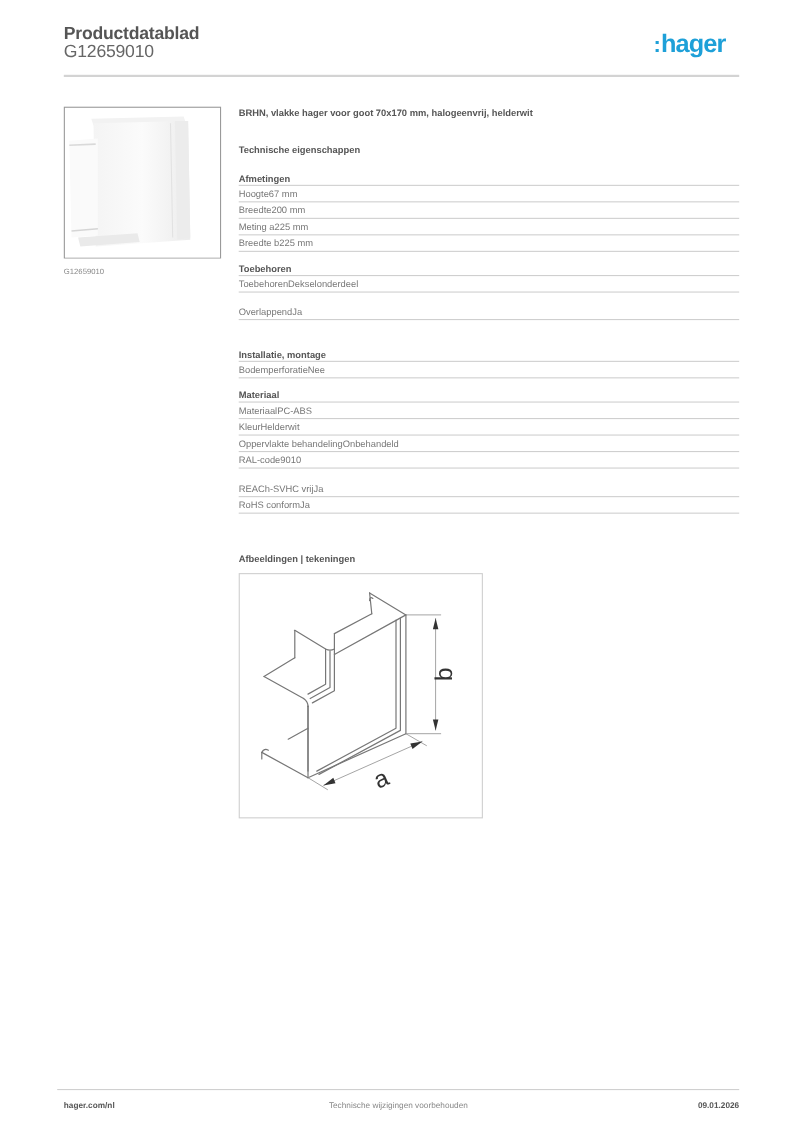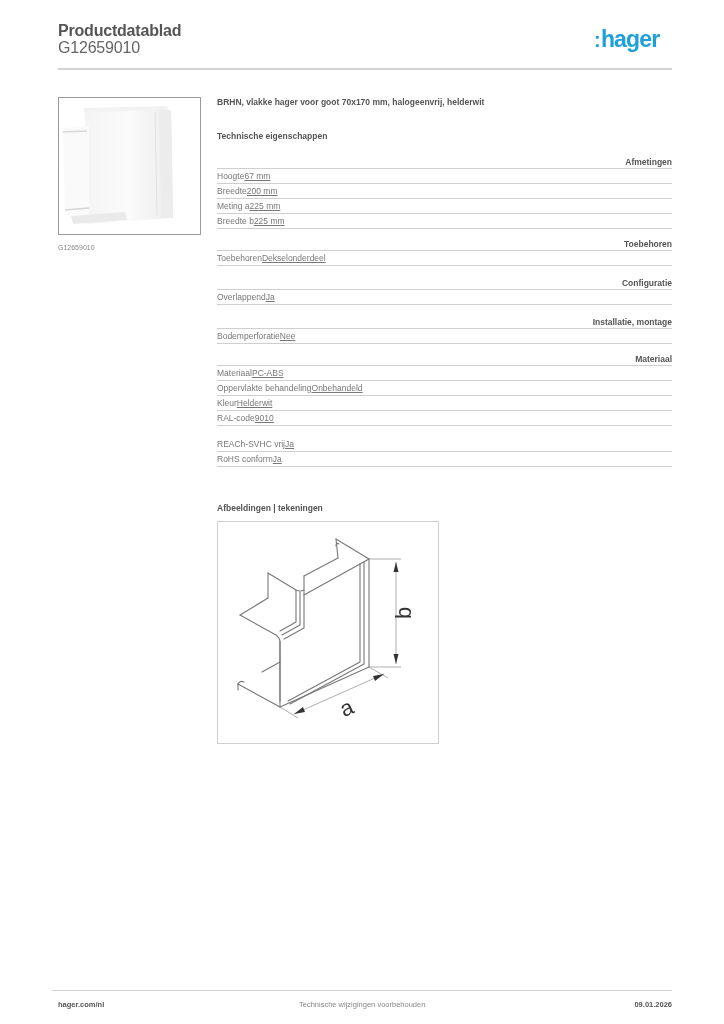--- a/index.html
+++ b/index.html
@@ -12,23 +12,23 @@
     .logo .colon { font-size: 20px; margin-right: 1px; }
     .header-rule { position: absolute; left: 58px; top: 68px; width: 614px; height: 2px; background: #d3d3d3; }
 
     .product-photo { position: absolute; left: 58px; top: 97px; width: 143px; height: 138px; border: 1px solid #9a9a9a; background: #fff; overflow: hidden; }
     .photo-caption { position: absolute; left: 58px; top: 244px; font-size: 7px; color: #888; }
 
     .desc { position: absolute; left: 217px; top: 97px; font-size: 8.5px; font-weight: bold; color: #555; }
     .section-heading { position: absolute; left: 217px; top: 131px; font-size: 8.5px; font-weight: bold; color: #555; }
 
     .spec-table { position: absolute; left: 217px; width: 455px; }
-    .group-title { font-size: 8.5px; font-weight: bold; color: #555; height: 14px; line-height: 14px; border-bottom: 1px solid #cfcfcf; text-align: right; }
+    .group-title { font-size: 8.5px; font-weight: bold; color: #555; height: 14px; line-height: 14px; border-bottom: 1px solid #cfcfcf; }
     .row { display: flex; font-size: 8.5px; color: #777; height: 15px; line-height: 15px; border-bottom: 1px solid #cfcfcf; }
-    .row .val { text-align: right; text-decoration: underline; }
+    .row .val { text-align: right; }
 
     .drawings-title { position: absolute; left: 217px; top: 503px; font-size: 8.5px; font-weight: bold; color: #555; }
     .drawing-frame { position: absolute; left: 217px; top: 521px; width: 222px; height: 223px; border: 1px solid #cfcfcf; background: #fff; }
 
     .footer-rule { position: absolute; left: 52px; top: 990px; width: 620px; height: 1px; background: #d0d0d0; }
     .footer-left { position: absolute; left: 58px; top: 1000px; font-size: 7.5px; font-weight: bold; color: #555; }
     .footer-center { position: absolute; left: 299px; top: 1000px; font-size: 7.5px; color: #888; }
     .footer-right { position: absolute; right: 52px; top: 1000px; font-size: 7.5px; font-weight: bold; color: #555; }
   </style>
 </head>
@@ -91,21 +91,20 @@
 
 <div class="spec-table" style="top:237px;">
   <div class="group-title">Toebehoren</div>
   <div class="row">
       <span>Toebehoren</span>
       <span class="val">Dekselonderdeel</span>
     </div>
 </div>
 
 <div class="spec-table" style="top:276px;">
-  <div class="group-title">Configuratie</div>
   <div class="row">
       <span>Overlappend</span>
       <span class="val">Ja</span>
     </div>
 </div>
 
 <div class="spec-table" style="top:315px;">
   <div class="group-title">Installatie, montage</div>
   <div class="row">
       <span>Bodemperforatie</span>
@@ -113,26 +112,26 @@
     </div>
 </div>
 
 <div class="spec-table" style="top:352px;">
   <div class="group-title">Materiaal</div>
   <div class="row">
       <span>Materiaal</span>
       <span class="val">PC-ABS</span>
     </div>
   <div class="row">
+      <span>Kleur</span>
+      <span class="val">Helderwit</span>
+    </div>
+  <div class="row">
       <span>Oppervlakte behandeling</span>
       <span class="val">Onbehandeld</span>
-    </div>
-  <div class="row">
-      <span>Kleur</span>
-      <span class="val">Helderwit</span>
     </div>
   <div class="row">
       <span>RAL-code</span>
       <span class="val">9010</span>
     </div>
 </div>
 
 <div class="spec-table" style="top:437px;">
   <div class="row" style="margin-top:0;">
       <span>REACh-SVHC vrij</span>

